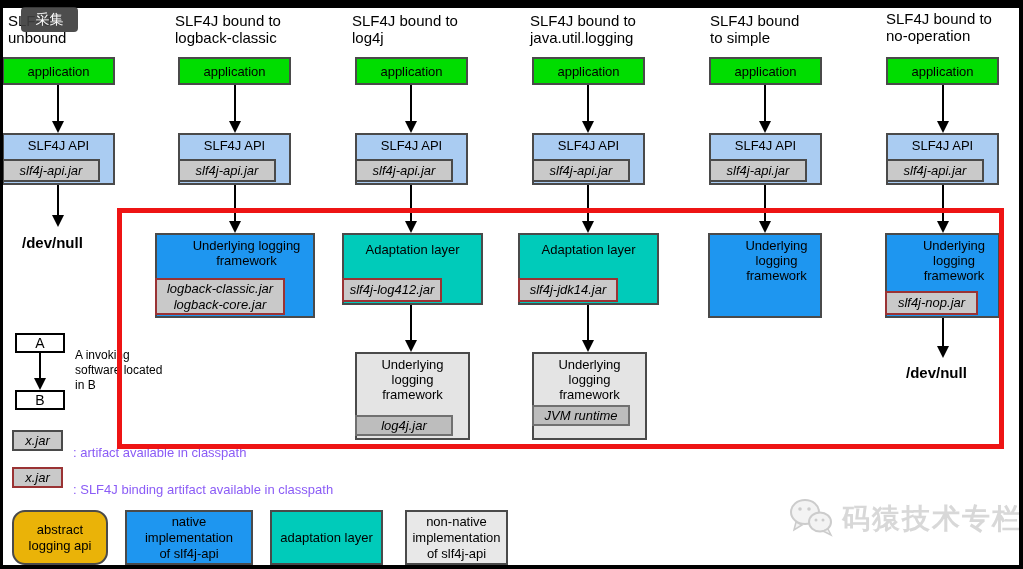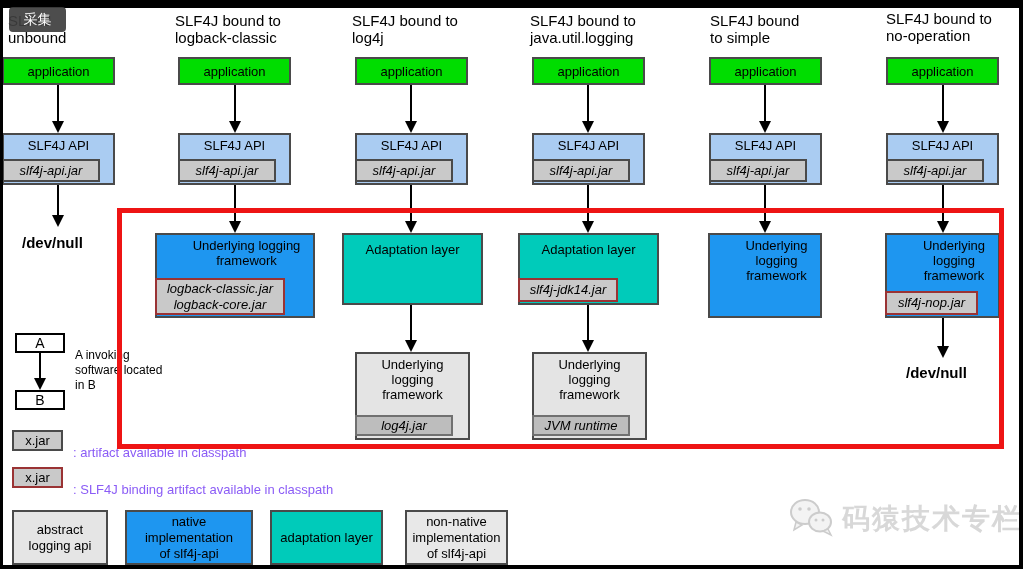--- a/index.html
+++ b/index.html
@@ -20,33 +20,33 @@
          font-style:italic; font-size:13px; line-height:16px; display:flex; align-items:center;
          justify-content:center; white-space:pre-line; z-index:5; }
   .jar.binding { border-color:#9a3334; }
   .grayfw .jar { background:#bdbdbd; border-color:#707070; }
   .vline { position:absolute; width:2px; background:#000; }
   .ahead { position:absolute; width:0; height:0; border-left:6px solid transparent;
            border-right:6px solid transparent; border-top:12px solid #000; }
   .sink  { position:absolute; font-weight:bold; font-size:15px; color:#000; }
   .redrect { position:absolute; left:117px; top:208px; width:887px; height:241px;
              border:5px solid #ee1414; z-index:40; }
-  .badge { position:absolute; left:9px; top:7px; width:57px; height:25px; background:rgba(62,62,62,0.92);
+  .badge { position:absolute; left:21px; top:7px; width:57px; height:25px; background:rgba(62,62,62,0.92);
            color:#fff; font-size:14px; border-radius:4px; display:flex; align-items:center;
            justify-content:center; z-index:60; }
   .legend-box { position:absolute; border:2px solid #000; background:#fff; display:flex; align-items:center;
                 justify-content:center; font-size:14px; color:#000; }
   .legend-text { position:absolute; font-size:12px; line-height:15px; white-space:pre-line; color:#000; }
   .lgd-jar { position:absolute; width:51px; height:21px; background:#c9c9c9; border:2px solid #4a4a4a;
-             font-size:13px; display:flex; align-items:center; justify-content:center; }
+             font-style:italic; font-size:13px; display:flex; align-items:center; justify-content:center; }
   .lgd-jar.binding { border-color:#9a3334; }
   .lgd-desc { position:absolute; font-size:13px; color:#8b5cf6;margin-top:12px; }
   .swatch { position:absolute; border:2px solid #4a4a4a; display:flex; align-items:center; justify-content:center;
             text-align:center; font-size:13px; line-height:16px; white-space:pre-line; color:#000; }
-  .sw-api { background:#e5e5e5; } .sw-native { background:#1e96f0; }
+  .sw-api { background:#eab308;border-radius:13px; } .sw-native { background:#1e96f0; }
   .sw-adapt { background:#00cbba; } .sw-gray { background:#e8e8e8; }
   .watermark { position:absolute; left:788px; top:496px; display:flex; align-items:center; gap:8px; z-index:6; }
   .watermark-text { color:#d8d8d8; font-size:28px; font-weight:bold; letter-spacing:2px;
                     text-shadow:1px 1px 0 #ffffff; }
 </style>
 </head>
 <body>
 
 <div id="canvas">
 
@@ -104,37 +104,38 @@
 
   <div class="box native" style="left:155px;top:233px;width:160px;height:85px;">
     <span class="box-label">Underlying logging
 framework</span>
     <div class="jar binding" style="width:130px;height:37px;">logback-classic.jar
 logback-core.jar</div>
   </div>
 
   <div class="box adapt" style="left:342px;top:233px;width:141px;height:72px;">
     <span class="box-label">Adaptation layer</span>
+    <div class="jar binding" style="width:100px;height:24px;">slf4j-log412.jar</div>
   </div>
   <div class="box grayfw" style="left:355px;top:352px;width:115px;height:88px;">
     <span class="box-label">Underlying
 logging
 framework</span>
     <div class="jar" style="width:98px;height:21px;bottom:2px;">log4j.jar</div>
   </div>
 
   <div class="box adapt" style="left:518px;top:233px;width:141px;height:72px;">
     <span class="box-label">Adaptation layer</span>
     <div class="jar binding" style="width:100px;height:24px;">slf4j-jdk14.jar</div>
   </div>
   <div class="box grayfw" style="left:532px;top:352px;width:115px;height:88px;">
     <span class="box-label">Underlying
 logging
 framework</span>
-    <div class="jar" style="width:98px;height:21px;bottom:2px;">JVM runtime</div>
+    <div class="jar" style="width:98px;height:21px;bottom:12px;">JVM runtime</div>
   </div>
 
   <div class="box native" style="left:708px;top:233px;width:114px;height:85px;">
     <span class="box-label">Underlying
 logging
 framework</span>
   </div>
 
   <div class="box native" style="left:885px;top:233px;width:115px;height:85px;">
     <span class="box-label">Underlying

